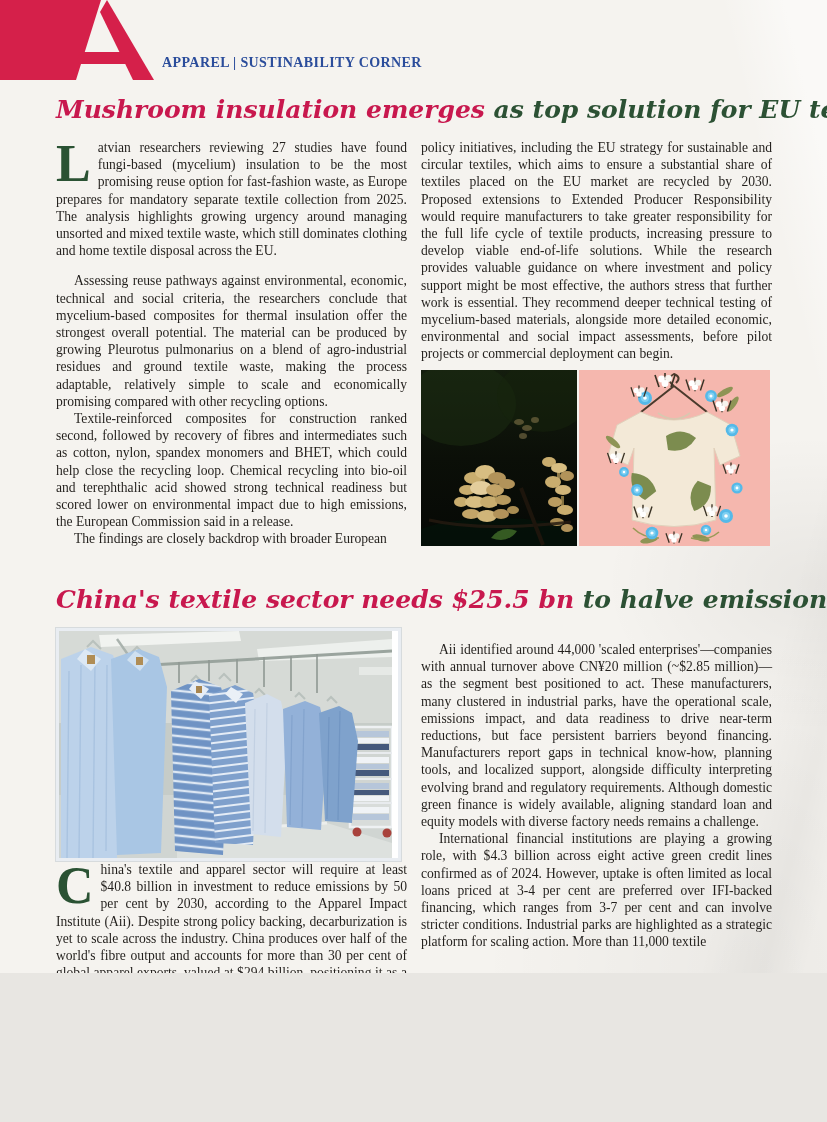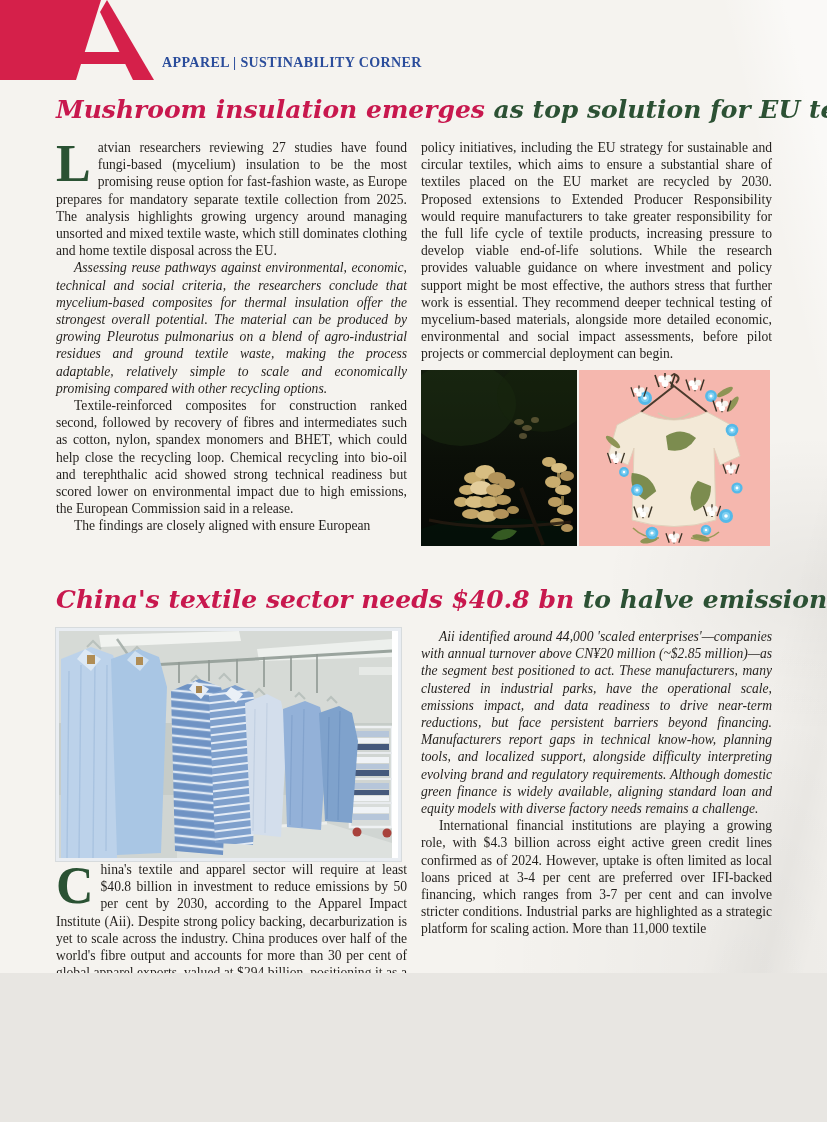--- a/index.html
+++ b/index.html
@@ -35,21 +35,21 @@
   .hl-rest{color:#2C5134;}
   .cols{position:absolute;left:56px;width:716px;display:flex;gap:14px;}
   .cols-1{top:139px;}
   .cols-2{top:628px;}
   .col{width:351px;}
   .art p{
     margin:0;text-align:justify;
     font-size:13.6px;line-height:17.2px;color:#221f1c;
   }
   .art p.indent{text-indent:18px;}
-  .art p.gap-before{font-style:italic;}
+  .art p.gap-before{margin-top:13px;}
   .dropcap{
     float:left;
     font:bold 52px/42px "Liberation Serif",serif;
     color:#2A5233;margin:4px 7px 0 0;
   }
   .duo-images{display:flex;gap:2px;margin-top:7px;}
   .photo-frame{
     width:339px;border:3px solid #e9edf2;background:#fff;
     box-shadow:0 0 0 1px rgba(160,175,190,0.35);
   }
@@ -77,21 +77,21 @@
 
   <div class="headline headline-1">
     <span class="hl-accent">Mushroom insulation emerges</span><span class="hl-rest"> as top solution for EU textile waste</span>
   </div>
 
   <div class="cols cols-1 art">
     <div class="col">
       <p><span class="dropcap">L</span><span>atvian researchers reviewing 27 studies have found fungi-based (mycelium) insulation to be the most promising reuse option for fast-fashion waste, as Europe prepares for mandatory separate textile collection from 2025. The analysis highlights growing urgency around managing unsorted and mixed textile waste, which still dominates clothing and home textile disposal across the EU.</span></p>
       <p class="indent gap-before">Assessing reuse pathways against environmental, economic, technical and social criteria, the researchers conclude that mycelium-based composites for thermal insulation offer the strongest overall potential. The material can be produced by growing Pleurotus pulmonarius on a blend of agro-industrial residues and ground textile waste, making the process adaptable, relatively simple to scale and economically promising compared with other recycling options.</p>
       <p class="indent">Textile-reinforced composites for construction ranked second, followed by recovery of fibres and intermediates such as cotton, nylon, spandex monomers and BHET, which could help close the recycling loop. Chemical recycling into bio-oil and terephthalic acid showed strong technical readiness but scored lower on environmental impact due to high emissions, the European Commission said in a release.</p>
-      <p class="indent">The findings are closely aligned with ensure European</p>
+      <p class="indent">The findings are closely backdrop with broader European</p>
     </div>
     <div class="col">
       <p>policy initiatives, including the EU strategy for sustainable and circular textiles, which aims to ensure a substantial share of textiles placed on the EU market are recycled by 2030. Proposed extensions to Extended Producer Responsibility would require manufacturers to take greater responsibility for the full life cycle of textile products, increasing pressure to develop viable end-of-life solutions. While the research provides valuable guidance on where investment and policy support might be most effective, the authors stress that further work is essential. They recommend deeper technical testing of mycelium-based materials, alongside more detailed economic, environmental and social impact assessments, before pilot projects or commercial deployment can begin.</p>
       <div class="duo-images">
 
         <svg width="156" height="176" viewBox="0 0 156 176">
           <defs>
             <linearGradient id="mbg" x1="0" y1="0" x2="0" y2="1">
               <stop offset="0" stop-color="#141d0e"></stop>
               <stop offset="0.5" stop-color="#0b0f08"></stop>
@@ -213,21 +213,21 @@
           <use href="#cot" transform="translate(152,99) scale(0.8)"></use>
           <use href="#cot" transform="translate(64,142) scale(0.9)"></use>
           <use href="#cot" transform="translate(133,141) scale(0.85)"></use>
           <use href="#cot" transform="translate(95,168) scale(0.8)"></use>
         </svg>
       </div>
     </div>
   </div>
 
   <div class="headline headline-2">
-    <span class="hl-accent">China's textile sector needs $40.8 bn</span><span class="hl-rest"> to halve emissions by 2030</span>
+    <span class="hl-accent">China's textile sector needs $25.5 bn</span><span class="hl-rest"> to halve emissions by 2030</span>
   </div>
 
   <div class="cols cols-2 art">
     <div class="col">
       <div class="photo-frame">
 
         <svg width="333" height="227" viewBox="0 0 333 227">
           <defs>
             <pattern id="pstr" patternUnits="userSpaceOnUse" width="8" height="9" patternTransform="rotate(6)">
               <rect width="8" height="9" fill="#6f93c4"></rect>

